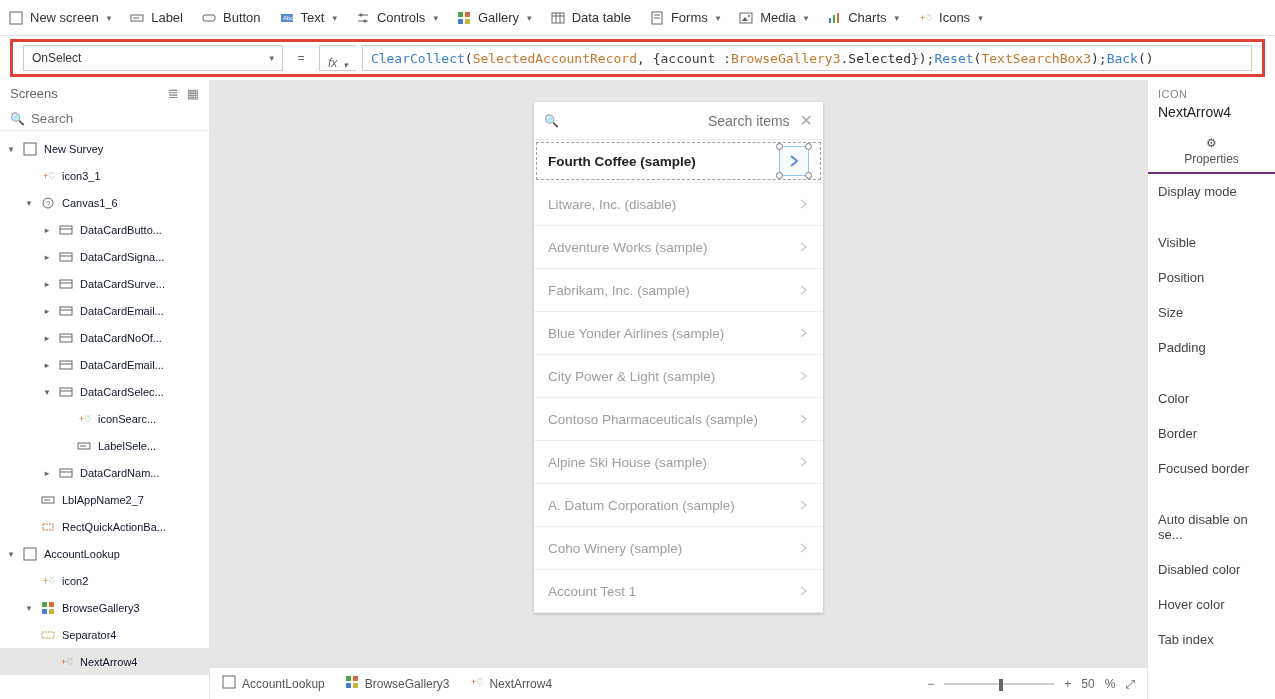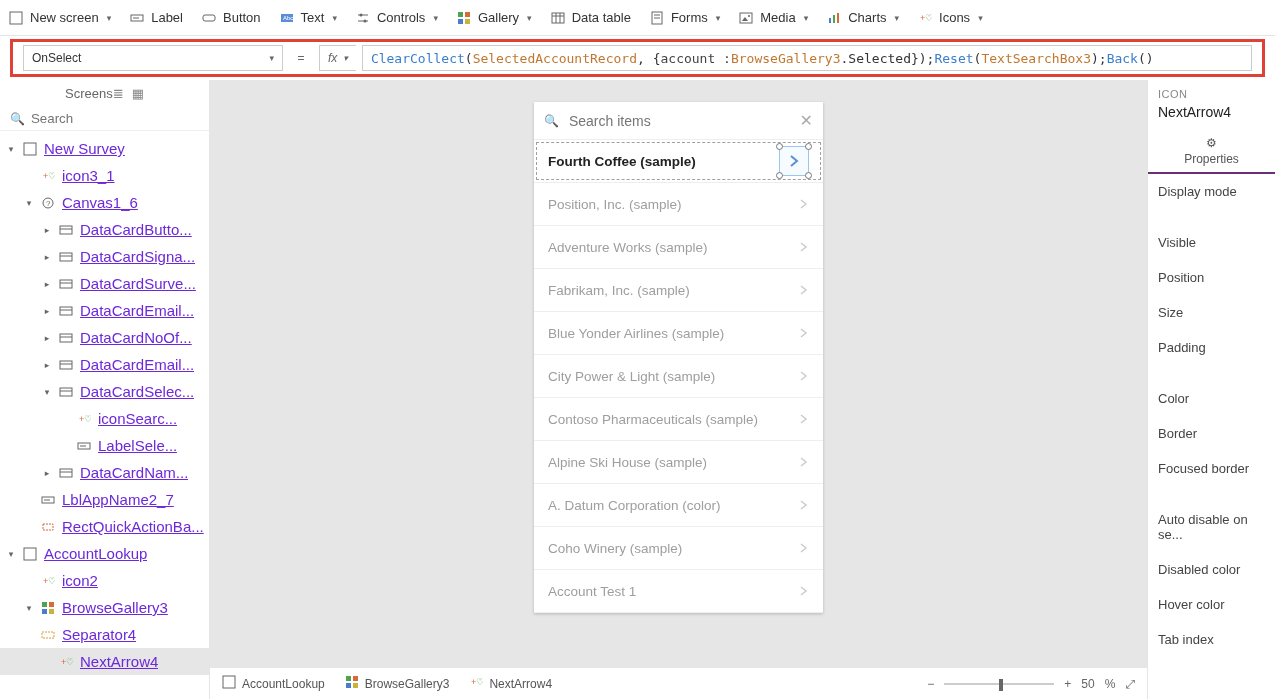--- a/index.html
+++ b/index.html
@@ -4,42 +4,42 @@
 <style>
 * { box-sizing: border-box; margin: 0; padding: 0; }
 body { font-family: "Segoe UI", Arial, sans-serif; font-size: 12px; color: #333; background: #fff; width: 1275px; height: 699px; overflow: hidden; display: flex; flex-direction: column; }
 .ribbon { display: flex; align-items: center; height: 36px; padding: 0 8px; gap: 18px; border-bottom: 1px solid #e5e5e5; background: #fff; }
 .rb-item { display: flex; align-items: center; gap: 6px; cursor: pointer; color: #333; font-size: 13px; }
 .rb-icon { display: inline-flex; width: 16px; height: 16px; align-items: center; justify-content: center; }
 .chev { font-size: 9px; color: #666; margin-left: 2px; }
 .formula-row { display: flex; align-items: center; height: 38px; padding: 5px 10px; gap: 6px; border: 3px solid #e04137; margin: 3px 10px; }
 .prop-dd { width: 260px; height: 26px; border: 1px solid #ccc; display: flex; align-items: center; padding: 0 8px; justify-content: space-between; background: #fff; }
 .eq { width: 24px; text-align: center; color: #666; }
-.fx { height: 26px; border: 1px solid #ccc; display: flex; align-items: center; padding: 0 8px; border-right: none; font-style: italic; color: #666; gap: 4px; }
+.fx { height: 26px; border: 1px solid #ccc; display: flex; align-items: flex-end; padding: 0 8px; border-right: none; font-style: italic; color: #666; gap: 4px; }
 .fbar { flex: 1; height: 26px; border: 1px solid #ccc; display: flex; align-items: center; padding: 0 8px; font-family: Consolas, monospace; font-size: 13px; white-space: nowrap; overflow: hidden; }
 .c-func { color: #3a7ecb; }
 .c-id { color: #c07830; }
 .c-punct { color: #333; }
 .c-str { color: #444; }
 .content { flex: 1; display: flex; overflow: hidden; }
 .leftp { width: 210px; border-right: 1px solid #e5e5e5; display: flex; flex-direction: column; overflow: hidden; }
-.lph { display: flex; align-items: center; justify-content: center; padding: 6px 10px; font-size: 13px; color: #666; }
+.lph { display: flex; align-items: center; justify-content: space-between; padding: 6px 10px; font-size: 13px; color: #666; }
 .lph-icons { display: flex; gap: 8px; color: #888; }
 .lps { display: flex; align-items: center; gap: 6px; padding: 4px 10px; color: #888; border-bottom: 1px solid #eee; }
 .tree { flex: 1; overflow: auto; padding-top: 4px; }
 .tn { display: flex; align-items: center; height: 27px; gap: 6px; padding-right: 4px; cursor: pointer; white-space: nowrap; }
 .tn.sel { background: #e6e6e6; }
 .tn .toggle { width: 10px; text-align: center; font-size: 9px; color: #666; }
 .tn .ticon { width: 16px; height: 16px; display: inline-flex; align-items: center; justify-content: center; }
-.tn .tlbl { font-size: 15px; color: #6d28d9; overflow: hidden; text-overflow: ellipsis; text-decoration: underline; }
+.tn .tlbl { font-size: 11px; color: #0f172a; overflow: hidden; text-overflow: ellipsis; }
 .canvas { flex: 1; background: #e6e6e6; position: relative; display: flex; flex-direction: column; }
 .canvas-main { flex: 1; display: flex; align-items: flex-start; justify-content: center; padding-top: 22px; }
 .app-card { width: 289px; background: #fff; box-shadow: 0 1px 3px rgba(0,0,0,0.2); }
 .srch { display: flex; align-items: center; height: 38px; padding: 0 10px; gap: 10px; border-bottom: 1px solid #eee; }
-.srch input { flex: 1; border: none; outline: none; font-size: 14px; color: #888; }
+.srch input { flex: 1; border: none; outline: none; font-size: 14px; color: #888; text-align: right; }
 .grow { display: flex; align-items: center; justify-content: space-between; height: 43px; padding: 0 14px; color: #9e9e9e; border-bottom: 1px solid #eee; font-size: 13.5px; }
 .grow.sel { position: relative; }
 .grow.sel .glbl { color: #222; font-weight: 600; }
 .grow.sel::before { content: ""; position: absolute; inset: 2px; border: 1px dashed #a0a0a0; pointer-events: none; }
 .arr-sel { position: relative; width: 30px; height: 30px; display: flex; align-items: center; justify-content: center; border: 1px solid #98c5f1; background: #f6fbff; }
 .arr-sel .h { position: absolute; width: 7px; height: 7px; background: #fff; border: 1px solid #777; border-radius: 50%; }
 .h.tl { top: -4px; left: -4px; } .h.tr { top: -4px; right: -4px; } .h.bl { bottom: -4px; left: -4px; } .h.br { bottom: -4px; right: -4px; }
 .canvas-bot { height: 32px; background: #fff; border-top: 1px solid #e5e5e5; display: flex; align-items: center; padding: 0 12px; gap: 20px; justify-content: space-between; }
 .cb-left { display: flex; gap: 20px; }
 .cb-item { display: flex; align-items: center; gap: 6px; color: #555; cursor: pointer; }
@@ -431,21 +431,21 @@
                 <svg width="12" height="12" viewBox="0 0 12 12">
                   <path d="M3 1 L9 6 L3 11" fill="none" stroke="#5b8dd6" stroke-width="2"></path>
                 </svg>
                 <div class="h tl"></div>
                 <div class="h tr"></div>
                 <div class="h bl"></div>
                 <div class="h br"></div>
               </div>
             </div>
             <div class="grow">
-              <span class="glbl">Position, Inc. (sample)</span>
+              <span class="glbl">Litware, Inc. (disable)</span>
               <span style="color:#ccc;"><svg width="10" height="10" viewBox="0 0 10 10">
                   <path d="M2 1 L7 5 L2 9" fill="none" stroke="#ccc" stroke-width="1.5"></path>
                 </svg></span>
             </div>
             <div class="grow">
               <span class="glbl">Adventure Works (sample)</span>
               <span style="color:#ccc;"><svg width="10" height="10" viewBox="0 0 10 10">
                   <path d="M2 1 L7 5 L2 9" fill="none" stroke="#ccc" stroke-width="1.5"></path>
                 </svg></span>
             </div>
@@ -473,21 +473,21 @@
                   <path d="M2 1 L7 5 L2 9" fill="none" stroke="#ccc" stroke-width="1.5"></path>
                 </svg></span>
             </div>
             <div class="grow">
               <span class="glbl">Alpine Ski House (sample)</span>
               <span style="color:#ccc;"><svg width="10" height="10" viewBox="0 0 10 10">
                   <path d="M2 1 L7 5 L2 9" fill="none" stroke="#ccc" stroke-width="1.5"></path>
                 </svg></span>
             </div>
             <div class="grow">
-              <span class="glbl">A. Datum Corporation (color)</span>
+              <span class="glbl">A. Datum Corporation (sample)</span>
               <span style="color:#ccc;"><svg width="10" height="10" viewBox="0 0 10 10">
                   <path d="M2 1 L7 5 L2 9" fill="none" stroke="#ccc" stroke-width="1.5"></path>
                 </svg></span>
             </div>
             <div class="grow">
               <span class="glbl">Coho Winery (sample)</span>
               <span style="color:#ccc;"><svg width="10" height="10" viewBox="0 0 10 10">
                   <path d="M2 1 L7 5 L2 9" fill="none" stroke="#ccc" stroke-width="1.5"></path>
                 </svg></span>
             </div>

